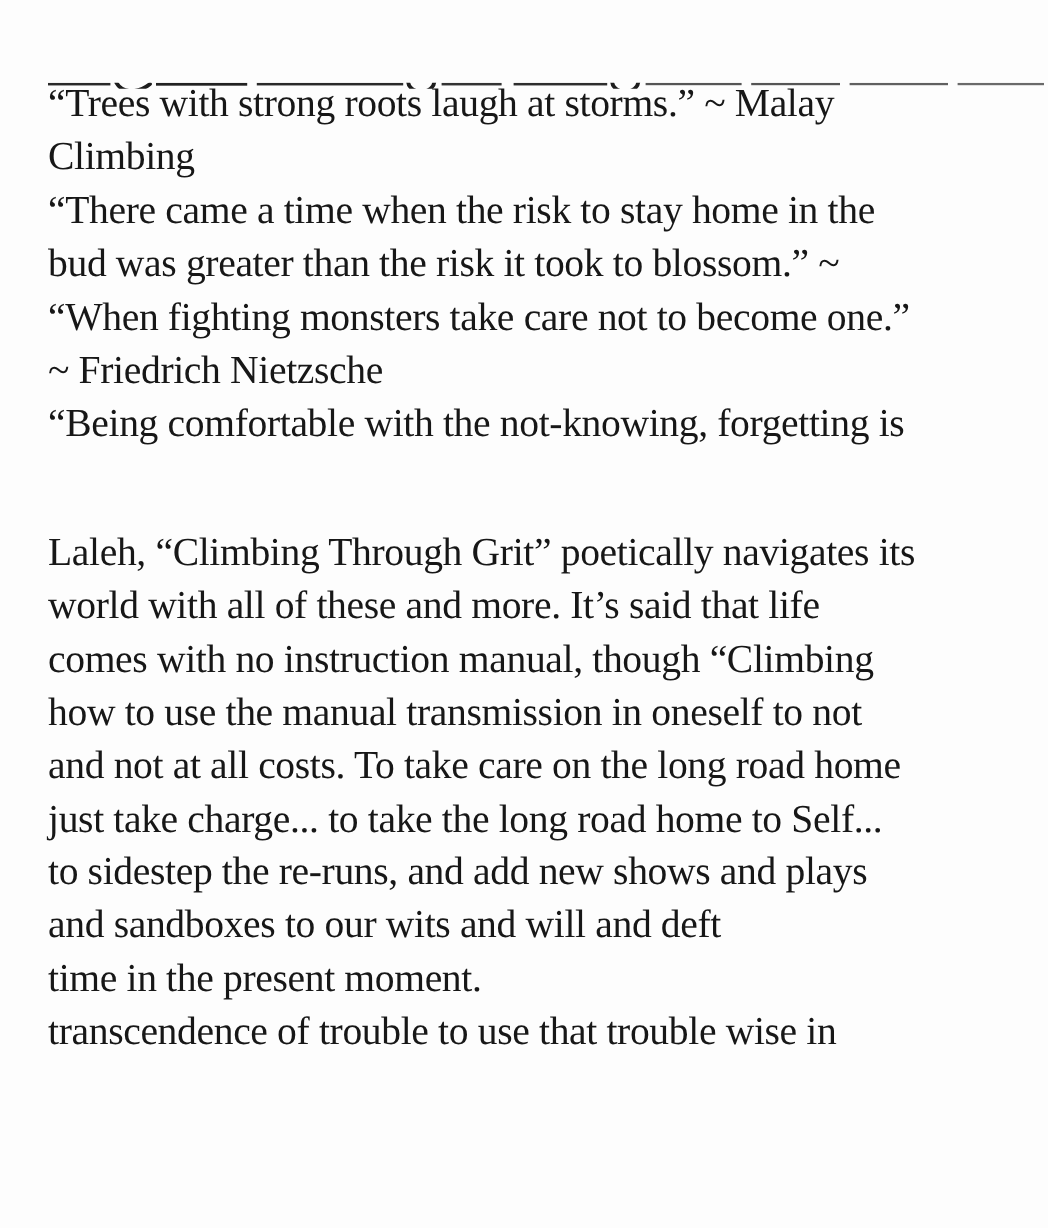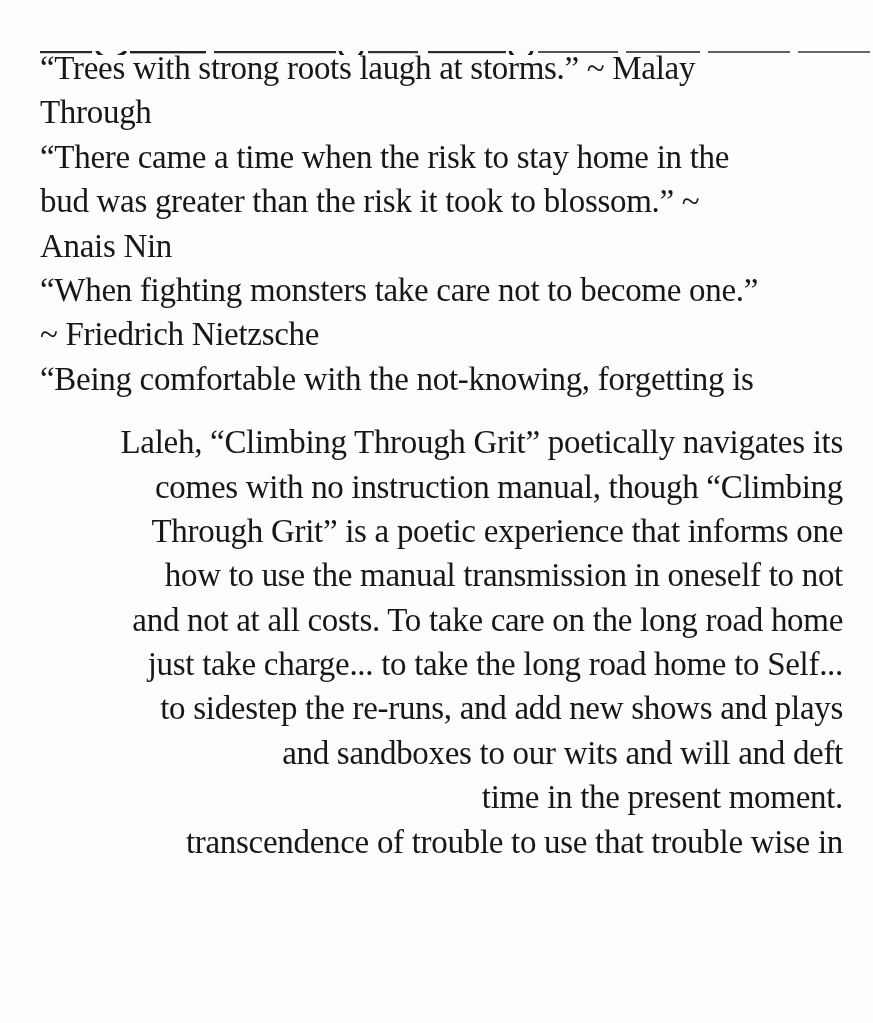--- a/index.html
+++ b/index.html
@@ -33,25 +33,24 @@
   .paragraph {
     font-size: 33px;
     line-height: 44.4px;
     letter-spacing: -0.3px;
   }
   .paragraph .line {
     white-space: nowrap;
     height: 44.4px;
   }
   .quotes-paragraph {
-    margin-top: 46px; 
+    margin-top: 65px; 
   }
   .review-paragraph {
-    margin-top: 19px; 
-    text-align: right;
+    margin-top: 63px; 
   }
 </style>
 </head>
 <body>
 
 <div class="page">
 
   <div class="clip-strip">
     <svg width="873" height="9" viewBox="0 0 873 9">
 
@@ -68,33 +67,32 @@
       <path d="M 97 0 C 102 8.5 114 9.5 125 1" stroke="#1d1d1d" stroke-width="3.2" fill="none" stroke-linecap="round"></path>
 
       <ellipse cx="351" cy="-1.5" rx="11" ry="9" fill="none" stroke="#1d1d1d" stroke-width="3.2"></ellipse>
 
       <ellipse cx="521" cy="-1.5" rx="11" ry="9" fill="none" stroke="#1d1d1d" stroke-width="3.2"></ellipse>
     </svg>
   </div>
 
   <div class="paragraph quotes-paragraph">
       <div class="line">“Trees with strong roots laugh at storms.” ~ Malay</div>
-      <div class="line">Through</div>
+      <div class="line">Climbing</div>
       <div class="line">“There came a time when the risk to stay home in the</div>
       <div class="line">bud was greater than the risk it took to blossom.” ~</div>
-      <div class="line">Anais Nin</div>
       <div class="line">“When fighting monsters take care not to become one.”</div>
       <div class="line">~ Friedrich Nietzsche</div>
       <div class="line">“Being comfortable with the not-knowing, forgetting is</div>
     </div>
 
   <div class="paragraph review-paragraph">
       <div class="line">Laleh, “Climbing Through Grit” poetically navigates its</div>
+      <div class="line">world with all of these and more. It’s said that life</div>
       <div class="line">comes with no instruction manual, though “Climbing</div>
-      <div class="line">Through Grit” is a poetic experience that informs one</div>
       <div class="line">how to use the manual transmission in oneself to not</div>
       <div class="line">and not at all costs. To take care on the long road home</div>
       <div class="line">just take charge... to take the long road home to Self...</div>
       <div class="line">to sidestep the re-runs, and add new shows and plays</div>
       <div class="line">and sandboxes to our wits and will and deft</div>
       <div class="line">time in the present moment.</div>
       <div class="line">transcendence of trouble to use that trouble wise in</div>
     </div>
 
 </div>

